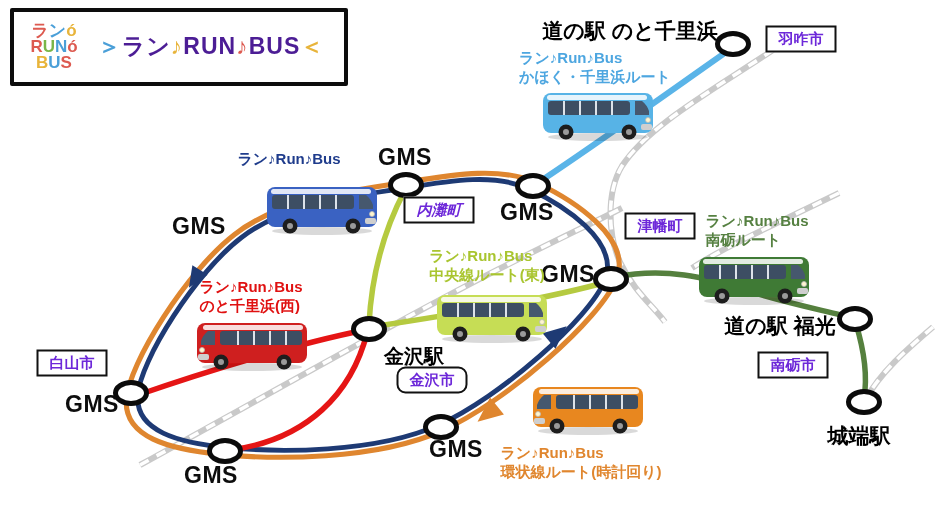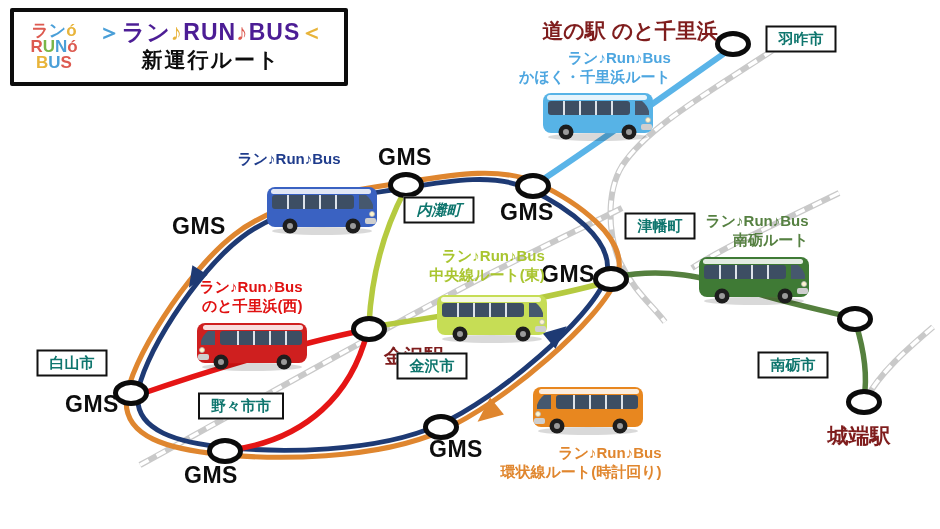--- a/index.html
+++ b/index.html
@@ -5,28 +5,28 @@
   * { margin:0; padding:0; box-sizing:border-box; }
   body { background:#ffffff; }
   .stage {
     position:relative; width:940px; height:529px; background:#ffffff;
     overflow:hidden;
     font-family:"Liberation Sans","DejaVu Sans",sans-serif;
   }
   .map-svg { position:absolute; left:0; top:0; }
   .lbl { position:absolute; transform:translate(-50%,-50%); white-space:nowrap; z-index:5; }
   .gms { font-size:23px; font-weight:800; color:#0d0d0d; letter-spacing:0.5px; }
-  .station { font-weight:800; color:#7f1d1d; }
+  .station { font-weight:800; color:#000000; }
   .st-21 { font-size:21px; }
   .st-20 { font-size:20px; }
   .box {
     border:2.5px solid #111; background:#fff; padding:2px 11px;
-    font-size:15px; font-weight:700; color:#0f766e;
-  }
-  .route-label { font-size:15px; font-weight:800; text-align:right; line-height:1.25; }
+    font-size:15px; font-weight:700; color:#6d28d9;
+  }
+  .route-label { font-size:15px; font-weight:800; text-align:left; line-height:1.25; }
   .route-label div { white-space:nowrap; }
   .c-kahoku { color:#4da6e0; }
   .c-ccw { color:#1f3c8c; }
   .c-east { color:#a9c52f; }
   .c-west { color:#e01111; }
   .c-nanto { color:#568142; }
   .c-cw { color:#e0862e; }
 
   
   .logo-box {
@@ -163,42 +163,41 @@
         <span class="ml-red">R</span><span class="ml-green">U</span><span class="ml-blue">N</span><span class="ml-red">ó</span>
       </div>
       <div>
         <span class="ml-yellow">B</span><span class="ml-blue">U</span><span class="ml-red">S</span>
       </div>
     </div>
     <div class="brand-wrap">
       <div class="brand">
         <span class="chev-l">＞</span><span class="word">ラン</span><span class="note1">♪</span><span class="word">RUN</span><span class="note2">♪</span><span class="word">BUS</span><span class="chev-r">＜</span>
       </div>
-      <div class="subtitle">新運行ルート</div>
     </div>
   </div>
 
   <div class="lbl gms" style="left:405px; top:157px;">GMS</div>
   <div class="lbl gms" style="left:199px; top:226px;">GMS</div>
   <div class="lbl gms" style="left:527px; top:212px;">GMS</div>
   <div class="lbl gms" style="left:568px; top:274px;">GMS</div>
   <div class="lbl gms" style="left:92px;  top:404px;">GMS</div>
   <div class="lbl gms" style="left:211px; top:475px;">GMS</div>
   <div class="lbl gms" style="left:456px; top:449px;">GMS</div>
 
   <div class="lbl station st-21" style="left:630px; top:31px;">道の駅 のと千里浜</div>
   <div class="lbl station st-20" style="left:414px; top:356px;">金沢駅</div>
+  <div class="lbl station st-21" style="left:780px; top:326px;">道の駅 福光</div>
   <div class="lbl station st-21" style="left:859px; top:436px;">城端駅</div>
 
   <div class="lbl box" style="left:801px; top:39px;">羽咋市</div>
   <div class="lbl box" style="left:439px; top:210px;font-style:italic;">内灘町</div>
   <div class="lbl box" style="left:660px; top:226px;">津幡町</div>
-  <div class="lbl box" style="left:432px; top:366px;">金沢市</div>
+  <div class="lbl box" style="left:432px; top:380px;border-radius:9px;">金沢市</div>
   <div class="lbl box" style="left:72px;  top:363px;">白山市</div>
-  <div class="lbl box" style="left:241px; top:406px;">野々市市</div>
   <div class="lbl box" style="left:793px; top:365px;">南砺市</div>
 
   <div class="lbl route-label c-kahoku" style="left:595px; top:68px;">
     <div>ラン♪Run♪Bus</div>
     <div>かほく・千里浜ルート</div>
   </div>
   <div class="lbl route-label c-ccw" style="left:289px; top:159px;">
     <div>ラン♪Run♪Bus</div>
   </div>
   <div class="lbl route-label c-east" style="left:487px; top:266px;">

